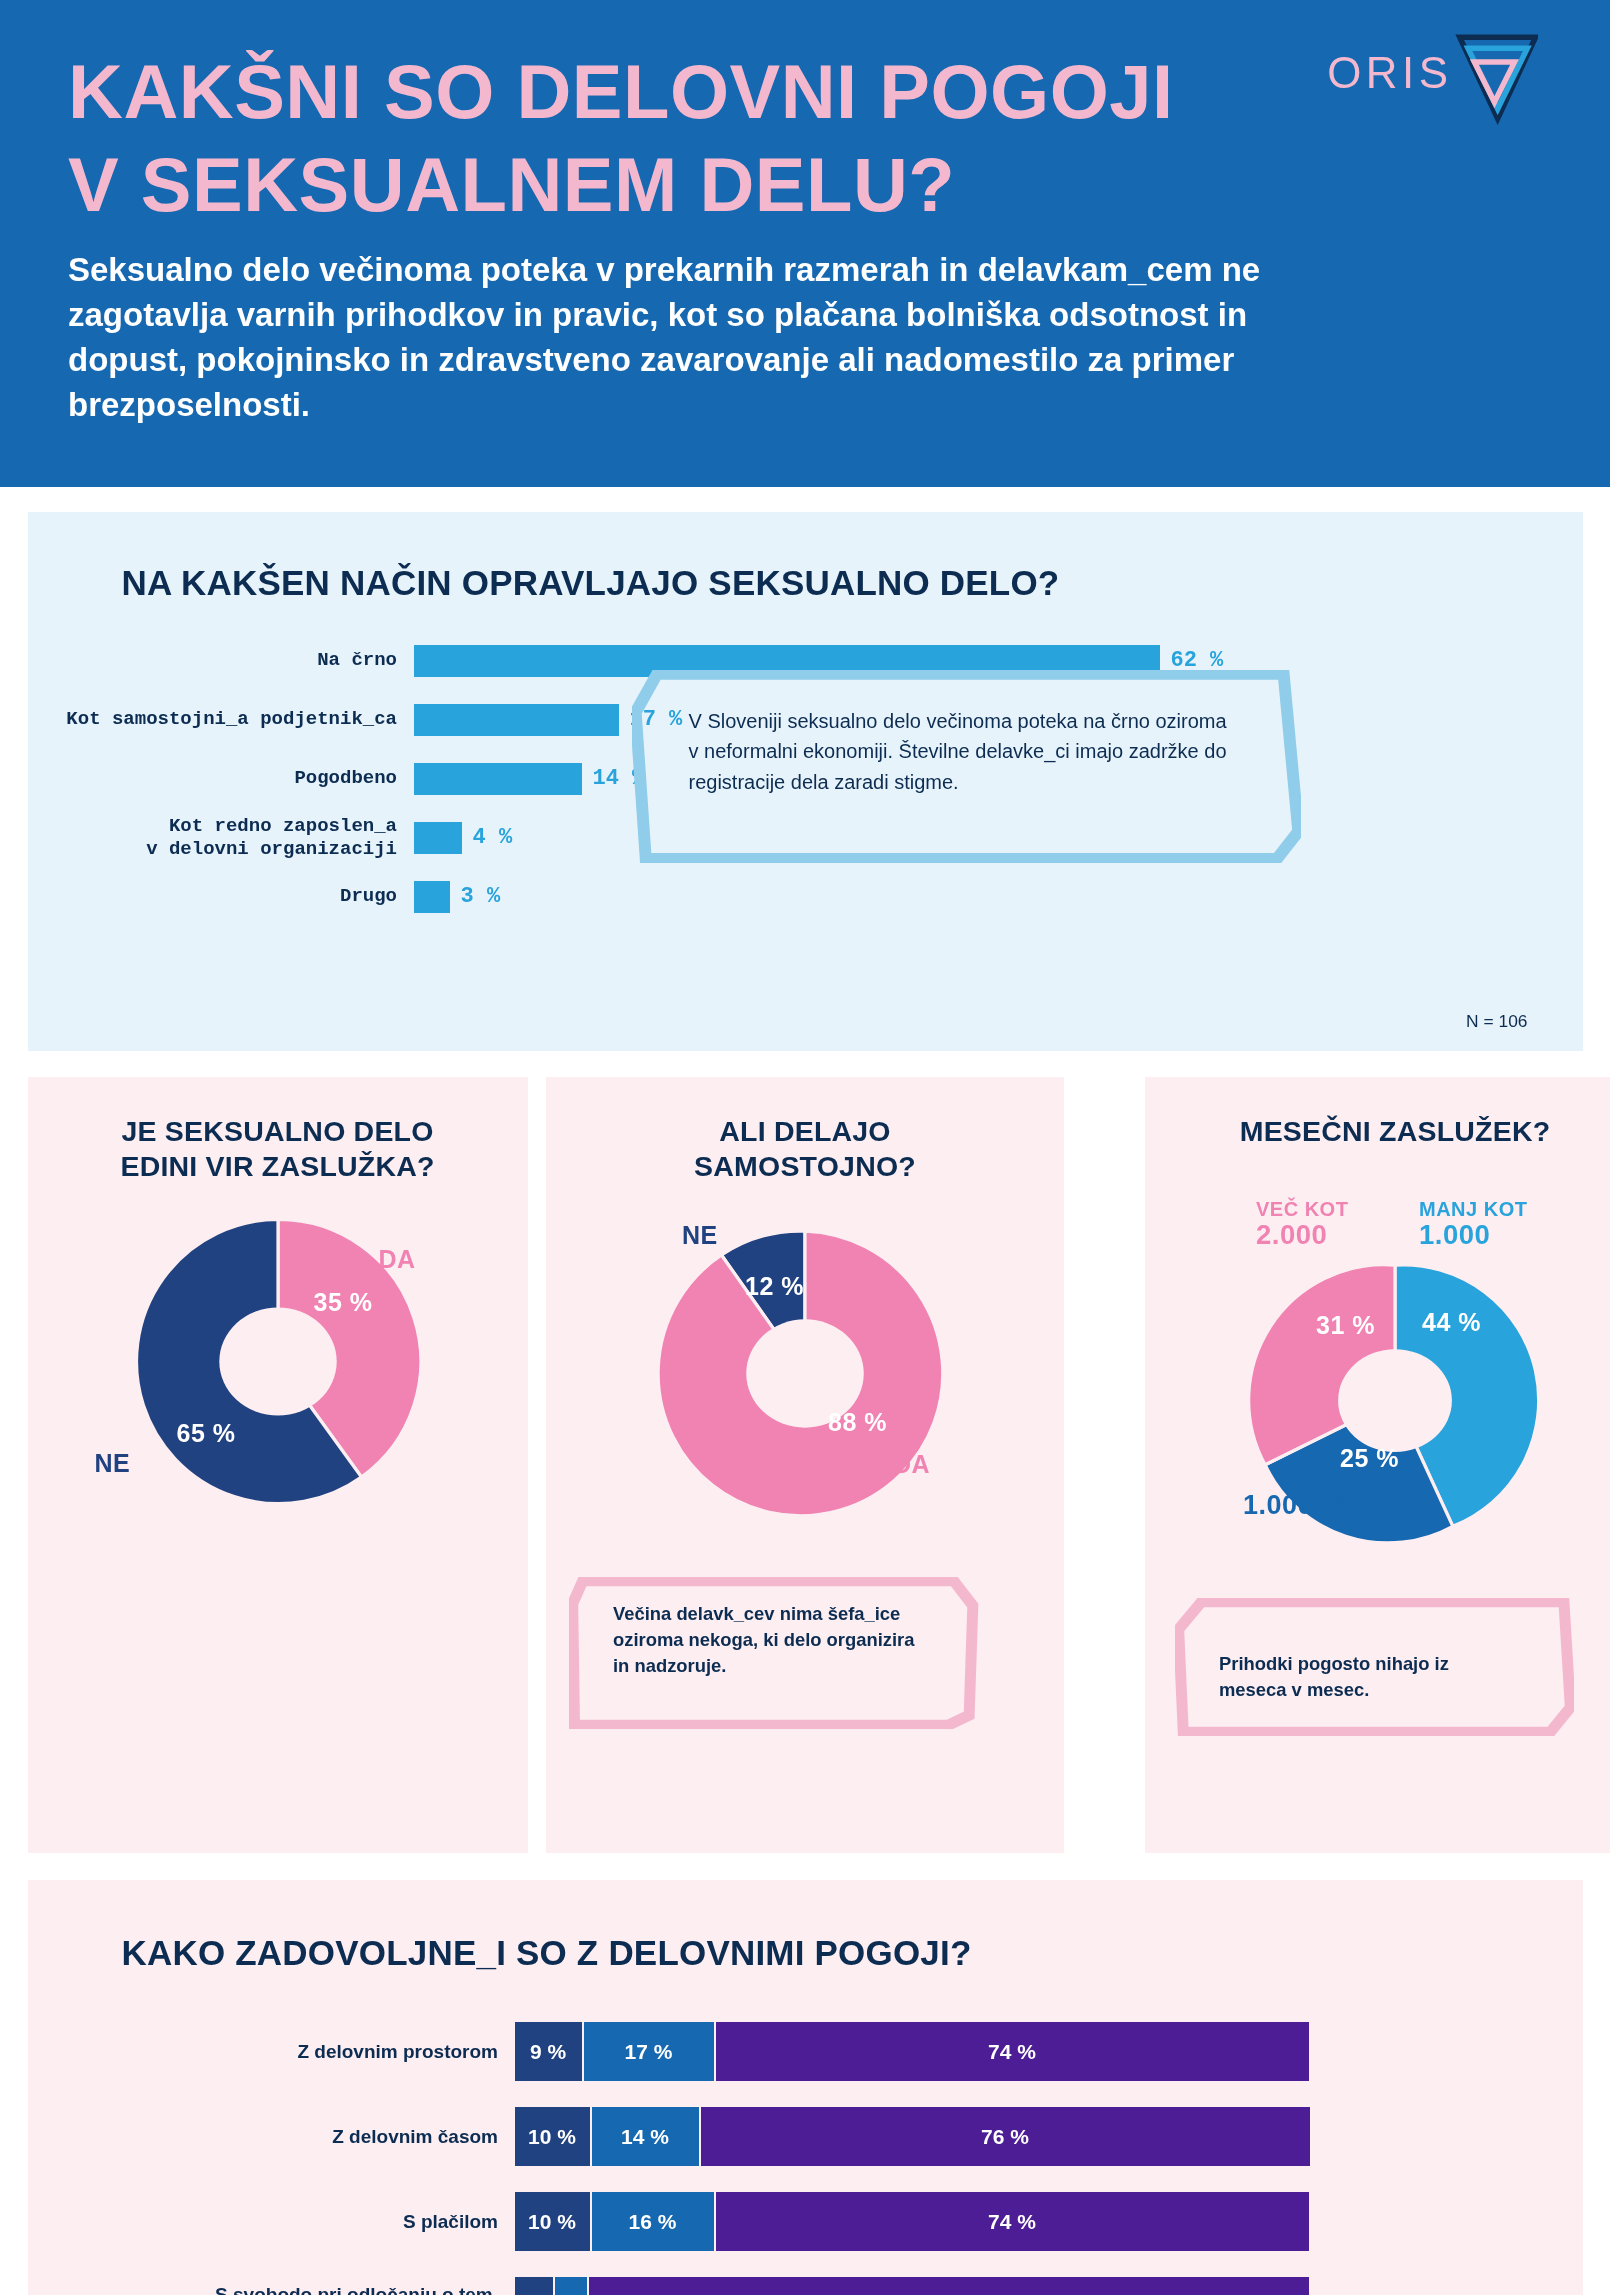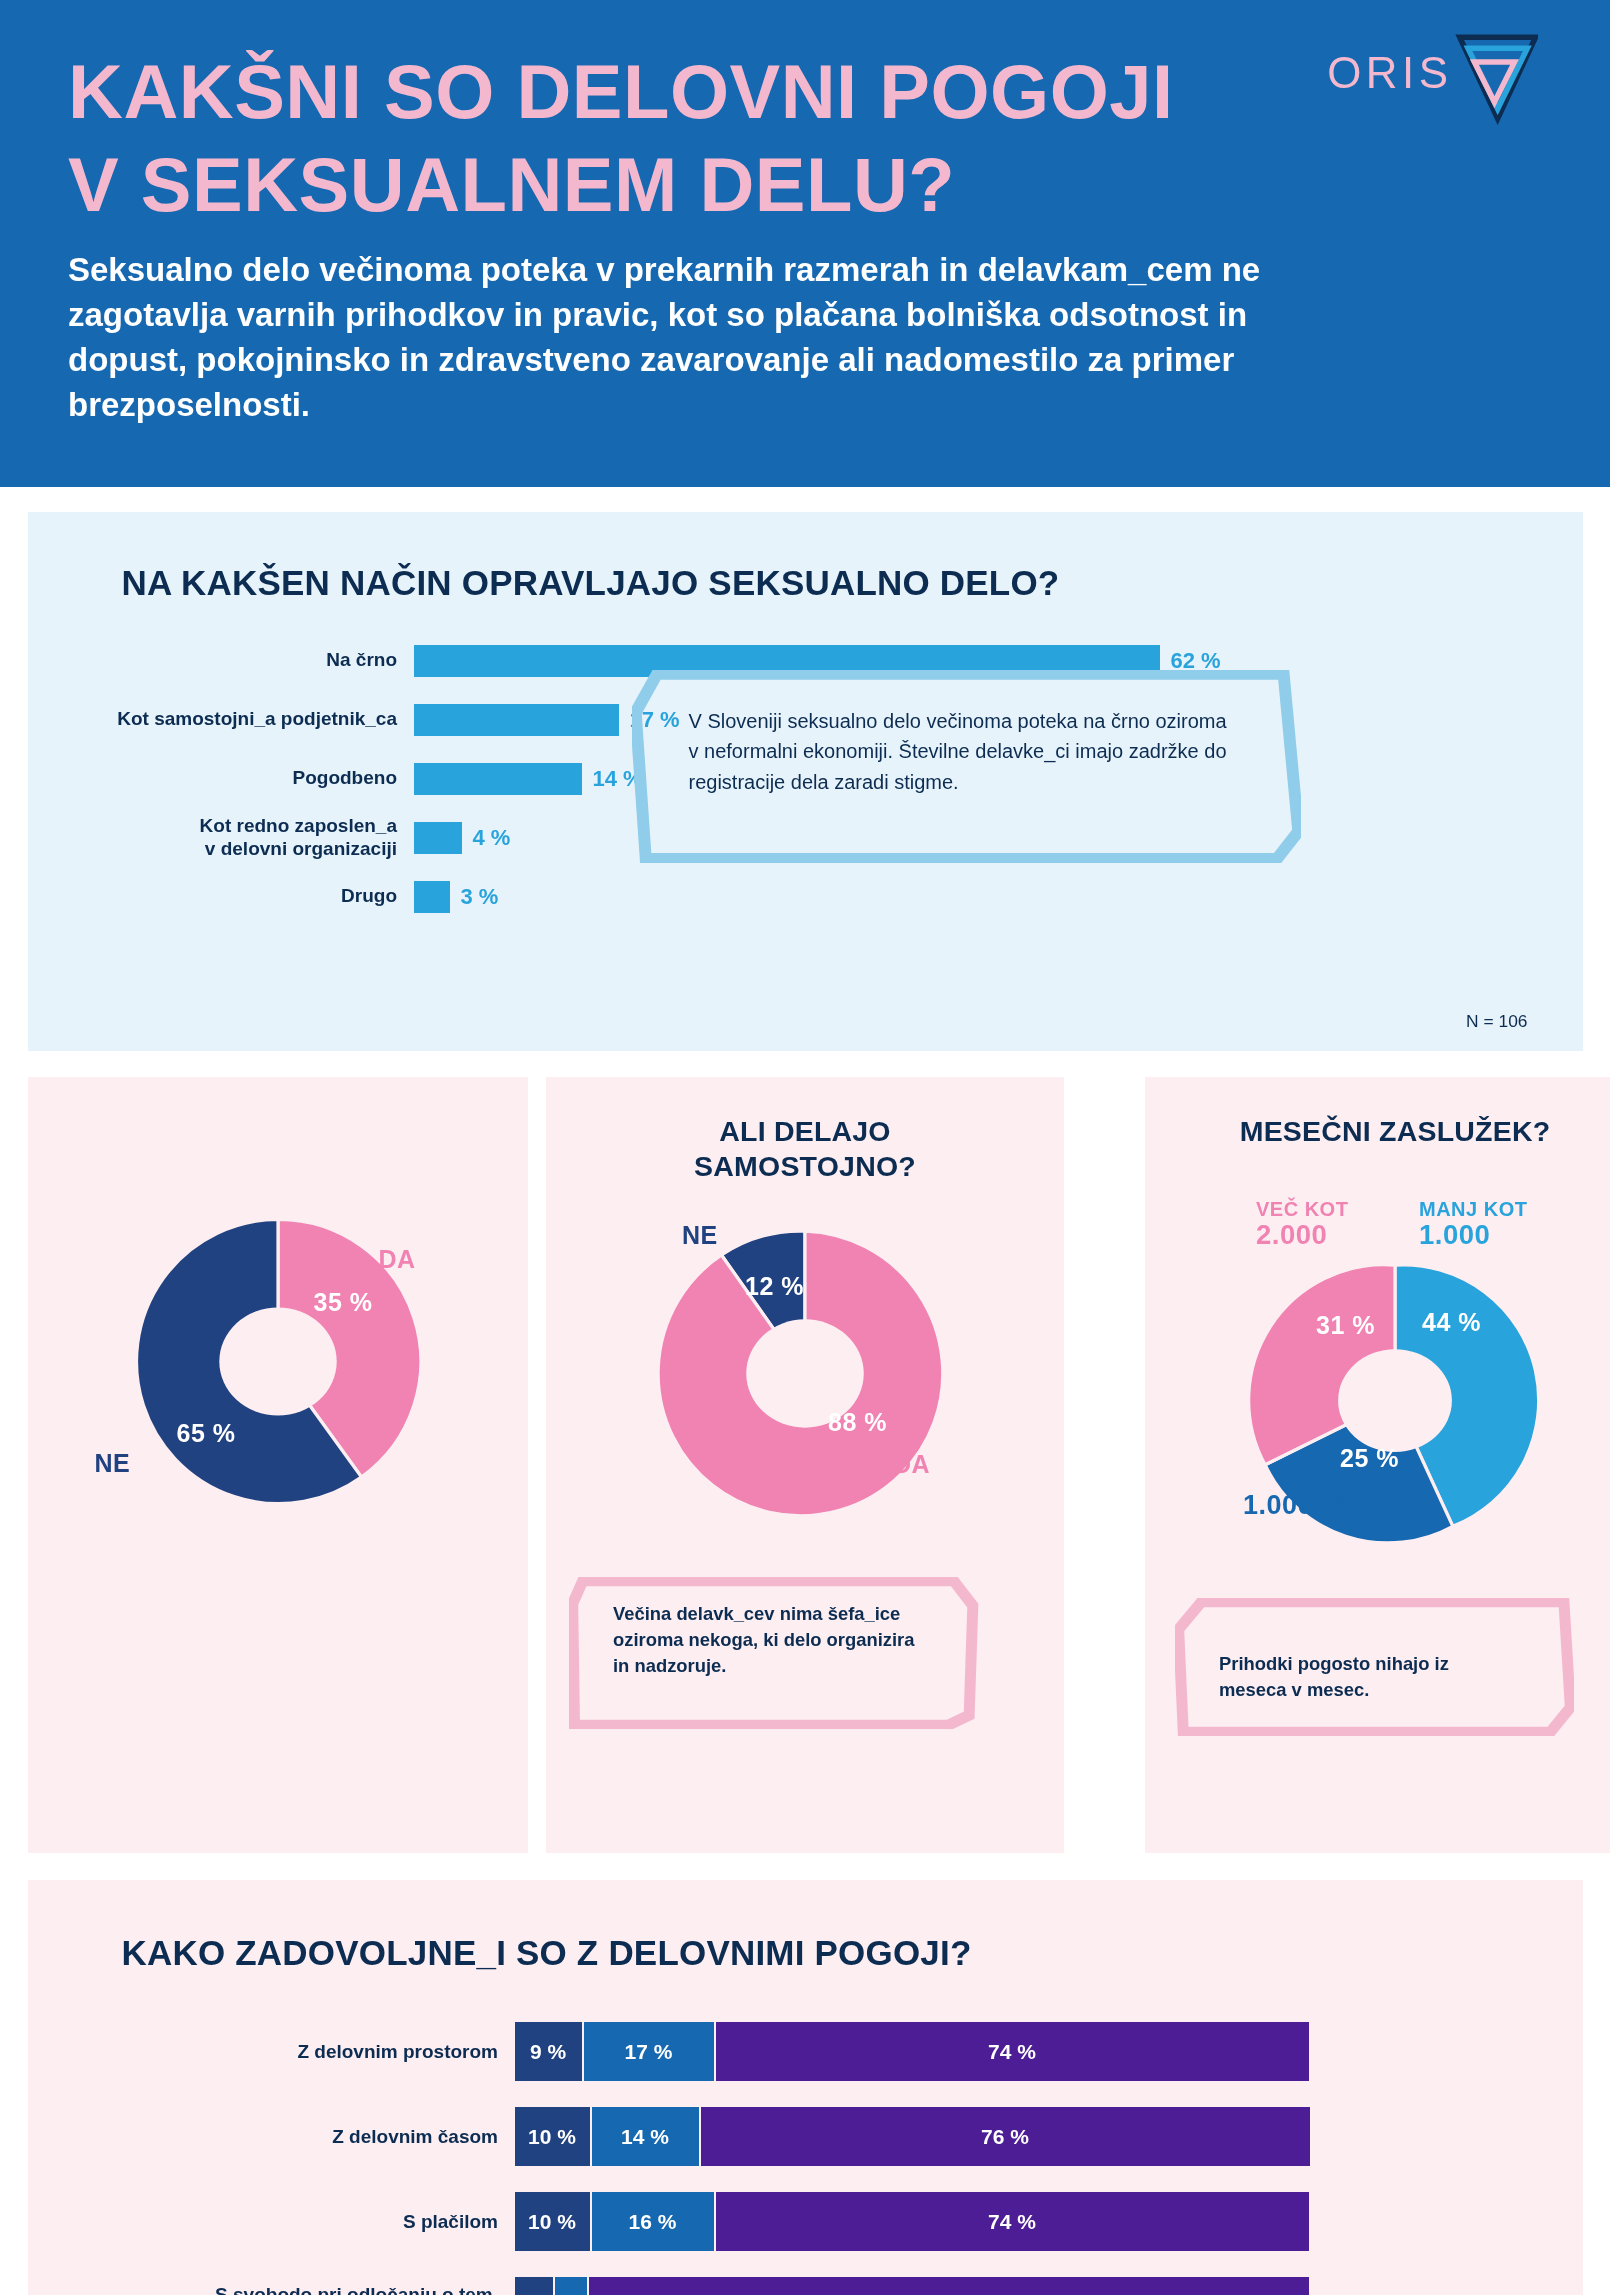--- a/index.html
+++ b/index.html
@@ -57,21 +57,21 @@
   }
   .sec1-title {
     position: absolute;
     left: 94px; top: 51px;
     color: #0c2c51;
     font-size: 35px;
     font-weight: 700;
     letter-spacing: 0.2px;
   }
   .barchart { position: absolute; left: 0; top: 119px; width: 100%; }
-  .brow { display: flex; align-items: center; height: 59px; }
+  .brow { display: flex; align-items: center; height: 59px; font-family: Liberation Mono, monospace; }
   .blabel {
     width: 386px;
     text-align: right;
     padding-right: 16.5px;
     color: #0c2c51;
     font-size: 19px;
     font-weight: 700;
     line-height: 1.2;
   }
   .bwrap { display: flex; align-items: center; }
@@ -264,20 +264,21 @@
       <svg class="co-shape" viewBox="0 0 1460 420" preserveAspectRatio="none">
         <polygon points="55,8 1420,8 1452,352 1405,412 30,412 8,92" fill="none" stroke="#8fcdea" stroke-width="26"></polygon>
       </svg>
       <div class="co-text">V Sloveniji seksualno delo večinoma poteka na črno oziroma v neformalni ekonomiji. Številne delavke_ci imajo zadržke do registracije dela zaradi stigme.</div>
     </div>
 
     <div class="nlabel">N = 106</div>
   </div>
 
   <div class="donut-panel" id="panelA">
+    <div class="dtitle">JE SEKSUALNO DELO<br>EDINI VIR ZASLUŽKA?</div>
 
     <div class="donut-wrap" style="top:124px; width:386px; height:321px;">
       <svg width="386" height="321" viewBox="0 0 840 700">
 
         <path d="M420,350 L420,40 A310,310 0 0,1 602,602 Z" fill="#f083b2" stroke="#fdeef2" stroke-width="7"></path>
         <path d="M420,350 L602,602 A310,310 0 1,1 420,40 Z" fill="#214281" stroke="#fdeef2" stroke-width="7"></path>
         <ellipse cx="420" cy="350" rx="128" ry="118" fill="#fdeef2"></ellipse>
       </svg>
       <div class="seg-label" style="left:229px; top:87px; color:#ffffff;">35 %</div>
       <div class="seg-label lab-pink" style="left:294px; top:44px;">DA</div>

